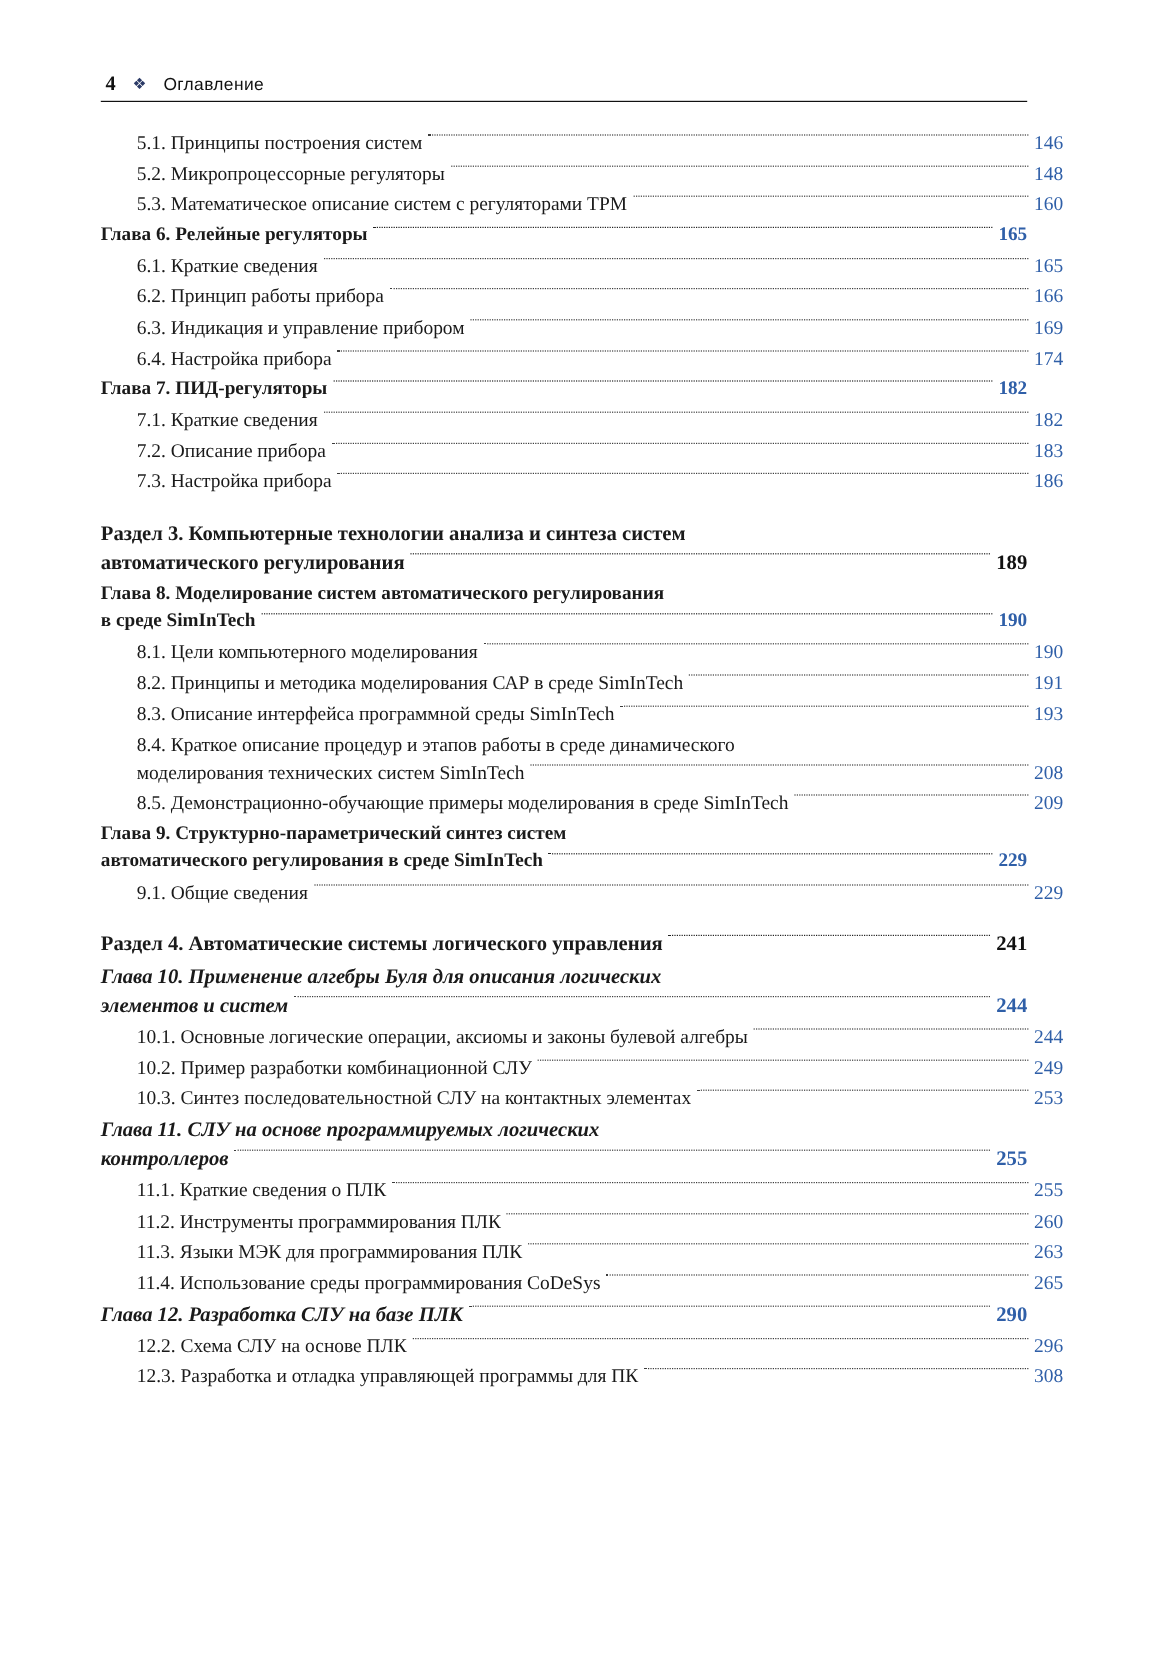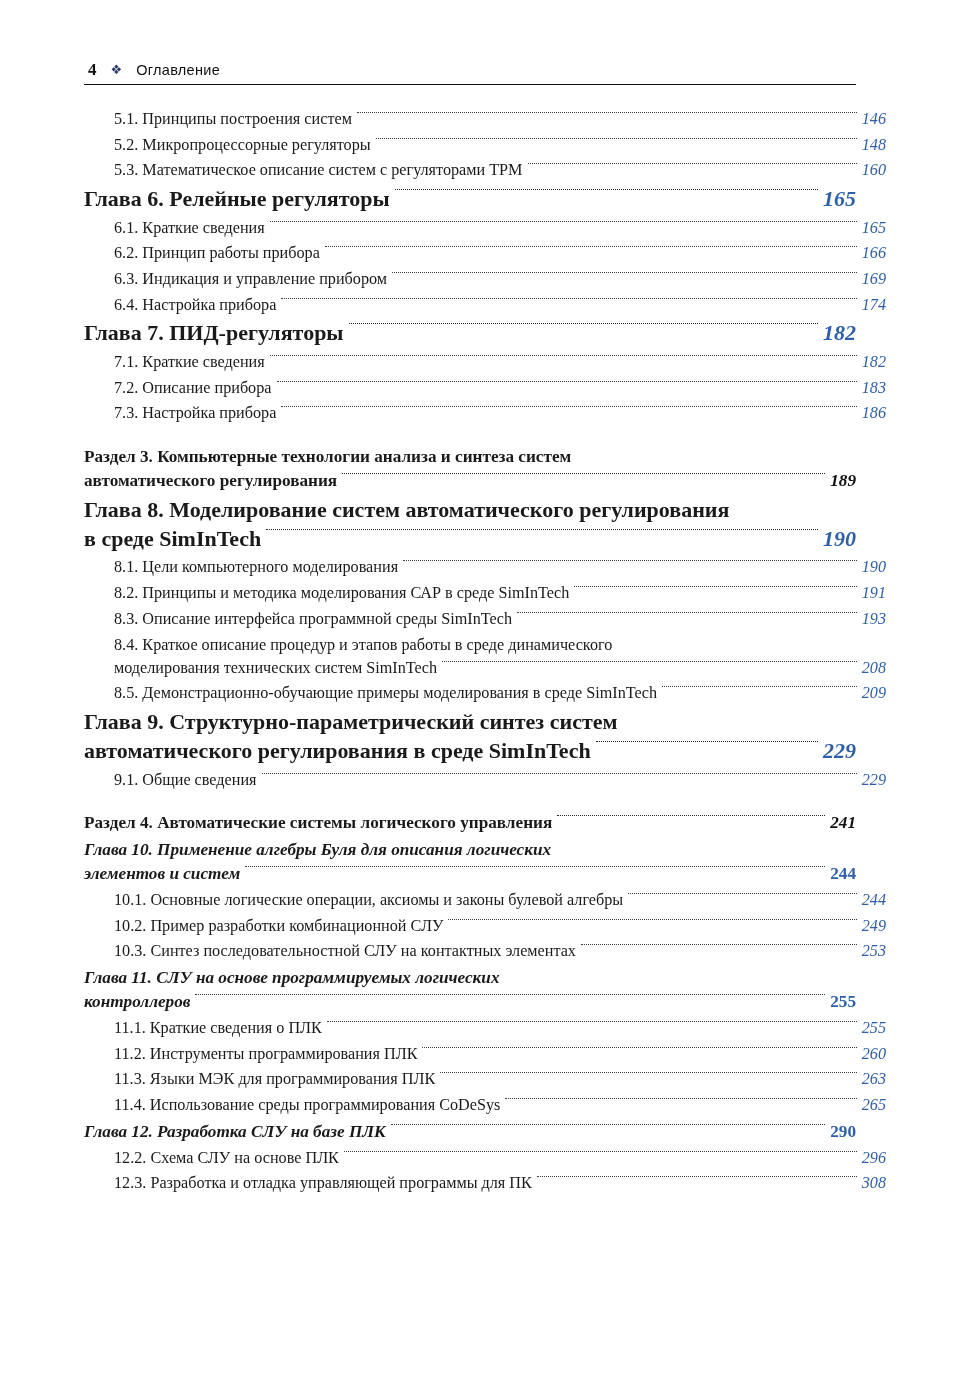--- a/index.html
+++ b/index.html
@@ -72,31 +72,30 @@
     border-bottom: 1.6px dotted #3c3c3c;
     margin: 0 4px 5px 5px;
     min-width: 8px;
     height: 1px;
   }
   .row .pg {
     color: #2f5fa8;
     font-weight: normal;
     white-space: nowrap;
     padding-left: 1px;
-    font-style: italic;
   }
   
   .lvl-sub { padding-left: 30px; font-size: 16.2px; }
   .lvl-sub .txt { color: #1a1a1a; }
   .lvl-sub2 { padding-left: 30px; font-size: 16.2px; }
 
   .lvl-chap {
     padding-left: 0px;
     font-weight: bold;
-    font-size: 22px;
+    font-size: 16px;
   }
   .lvl-chap .pg { color: #2f5fa8; font-weight: bold; }
   .lvl-chap .dots { border-bottom-color: #222; }
 
   .lvl-chap-i {
     padding-left: 0px;
     font-weight: bold;
     font-style: italic;
     font-size: 17.2px;
   }

